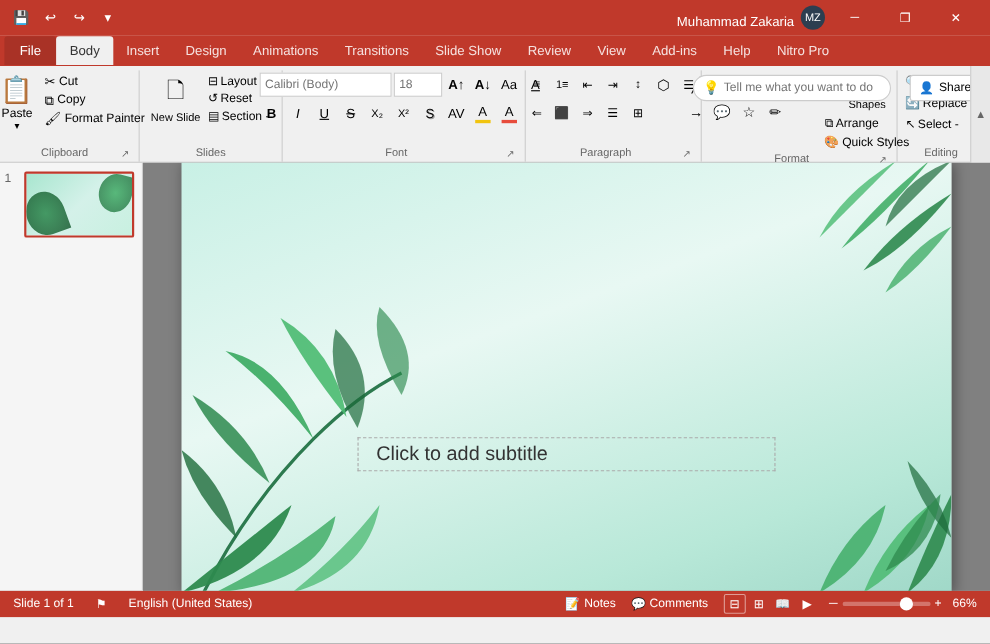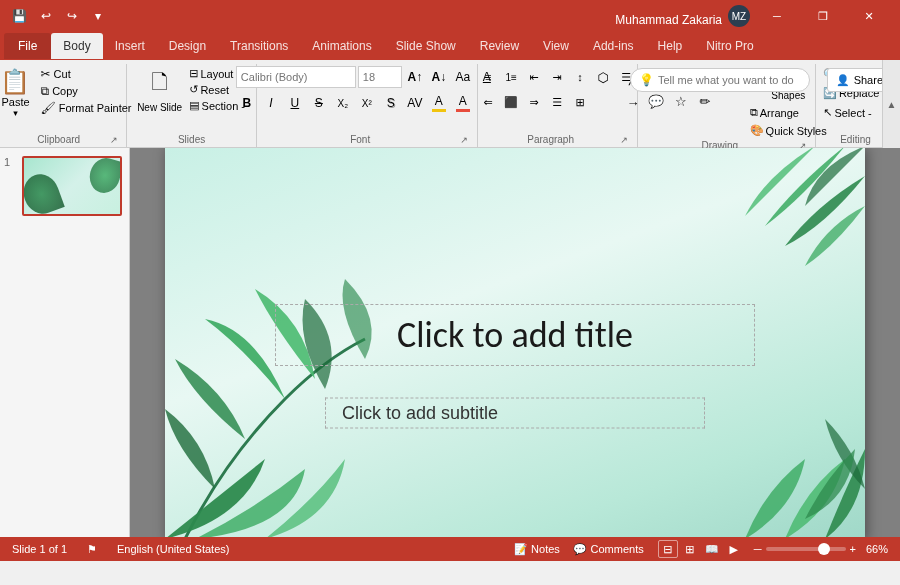--- a/index.html
+++ b/index.html
@@ -452,22 +452,22 @@
       <div class="tb-btn close">✕</div>
     </div>
   </div>
 </div>
 
 <div class="ribbon-tabs">
   <div class="ribbon-tab file">File</div>
   <div class="ribbon-tab active">Body</div>
   <div class="ribbon-tab">Insert</div>
   <div class="ribbon-tab">Design</div>
+  <div class="ribbon-tab">Animations</div>
   <div class="ribbon-tab">Transitions</div>
-  <div class="ribbon-tab">Animations</div>
   <div class="ribbon-tab">Slide Show</div>
   <div class="ribbon-tab">Review</div>
   <div class="ribbon-tab">View</div>
   <div class="ribbon-tab">Add-ins</div>
   <div class="ribbon-tab">Help</div>
   <div class="ribbon-tab">Nitro Pro</div>
 </div>
 
 <div class="ribbon">
 
@@ -617,21 +617,21 @@
           <span>⧉</span>
           <span>Arrange</span>
         </div>
         <div class="edit-btn">
           <span>🎨</span>
           <span>Quick Styles</span>
         </div>
       </div>
     </div>
     <div class="ribbon-group-bottom">
-      <span class="ribbon-group-label">Drawing</span>
+      <span class="ribbon-group-label">Format</span>
       <span class="expand-btn">↗</span>
     </div>
   </div>
 
   <div class="ribbon-group editing-group">
     <div style="display:flex; flex-direction:column; gap:2px; flex:1;">
       <div class="edit-btn">
         <span>🔍</span>
         <span>Find</span>
       </div>
@@ -716,23 +716,20 @@
       <div class="leaf-group-br">
         <svg width="160" height="200" viewBox="0 0 160 200" style="position:absolute;bottom:0;right:0;">
           <path d="M80,200 Q100,150 140,120 Q130,170 80,200Z" fill="#4aba70" opacity="0.85"></path>
           <path d="M120,200 Q140,150 160,110 Q160,170 120,200Z" fill="#2d8a4e" opacity="0.9"></path>
           <path d="M40,200 Q60,150 100,120 Q90,170 40,200Z" fill="#3aaa60" opacity="0.8"></path>
           <path d="M160,150 Q130,120 120,80 Q150,110 160,150Z" fill="#1d6b3a" opacity="0.7"></path>
           <path d="M100,180 Q120,140 150,110 Q145,160 100,180Z" fill="#2d8a4e" opacity="0.75"></path>
         </svg>
       </div>
 
-      <div class="slide-title-box">
-        <div class="slide-title-text">Click to add title</div>
-      </div>
 
       <div class="slide-subtitle-box">
         <div class="slide-subtitle-text">Click to add subtitle</div>
       </div>
     </div>
   </div>
 </div>
 
 <div class="status-bar">
   <div class="status-left">

